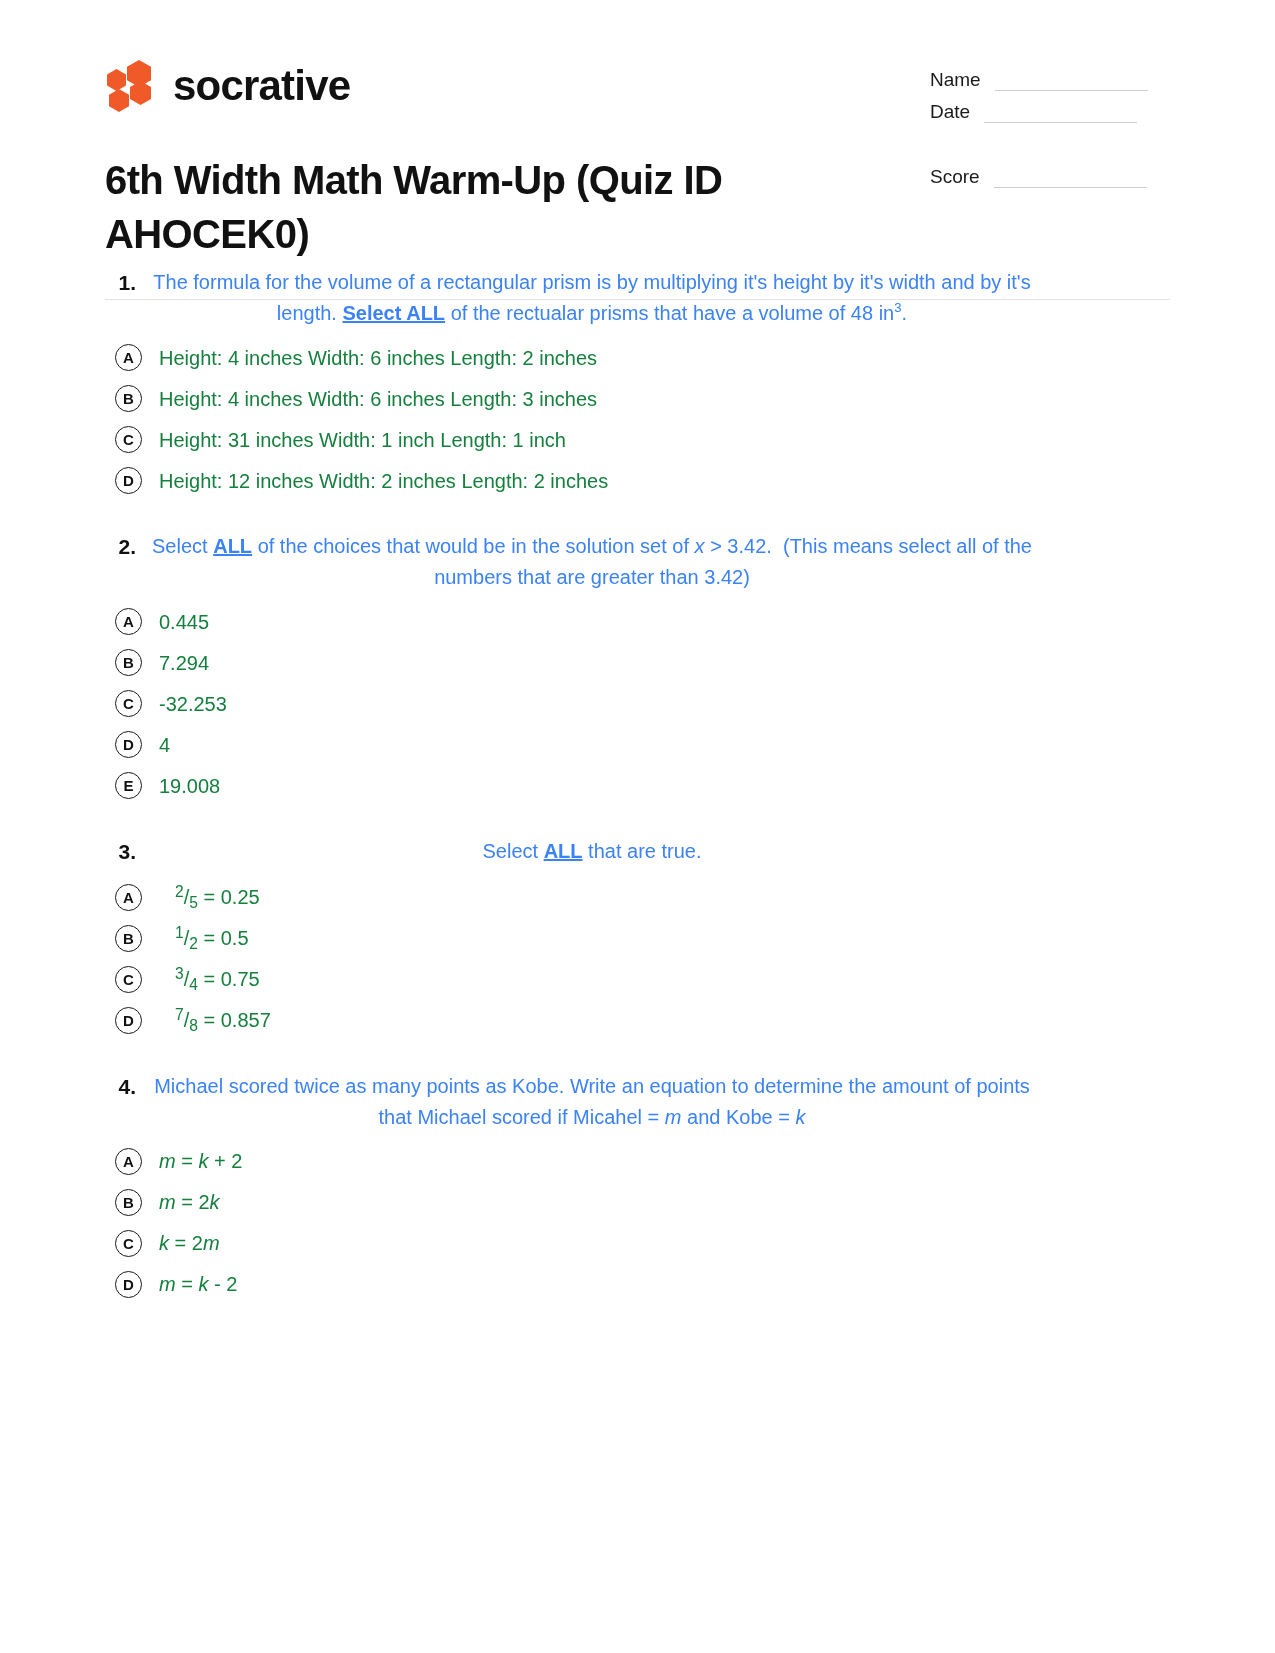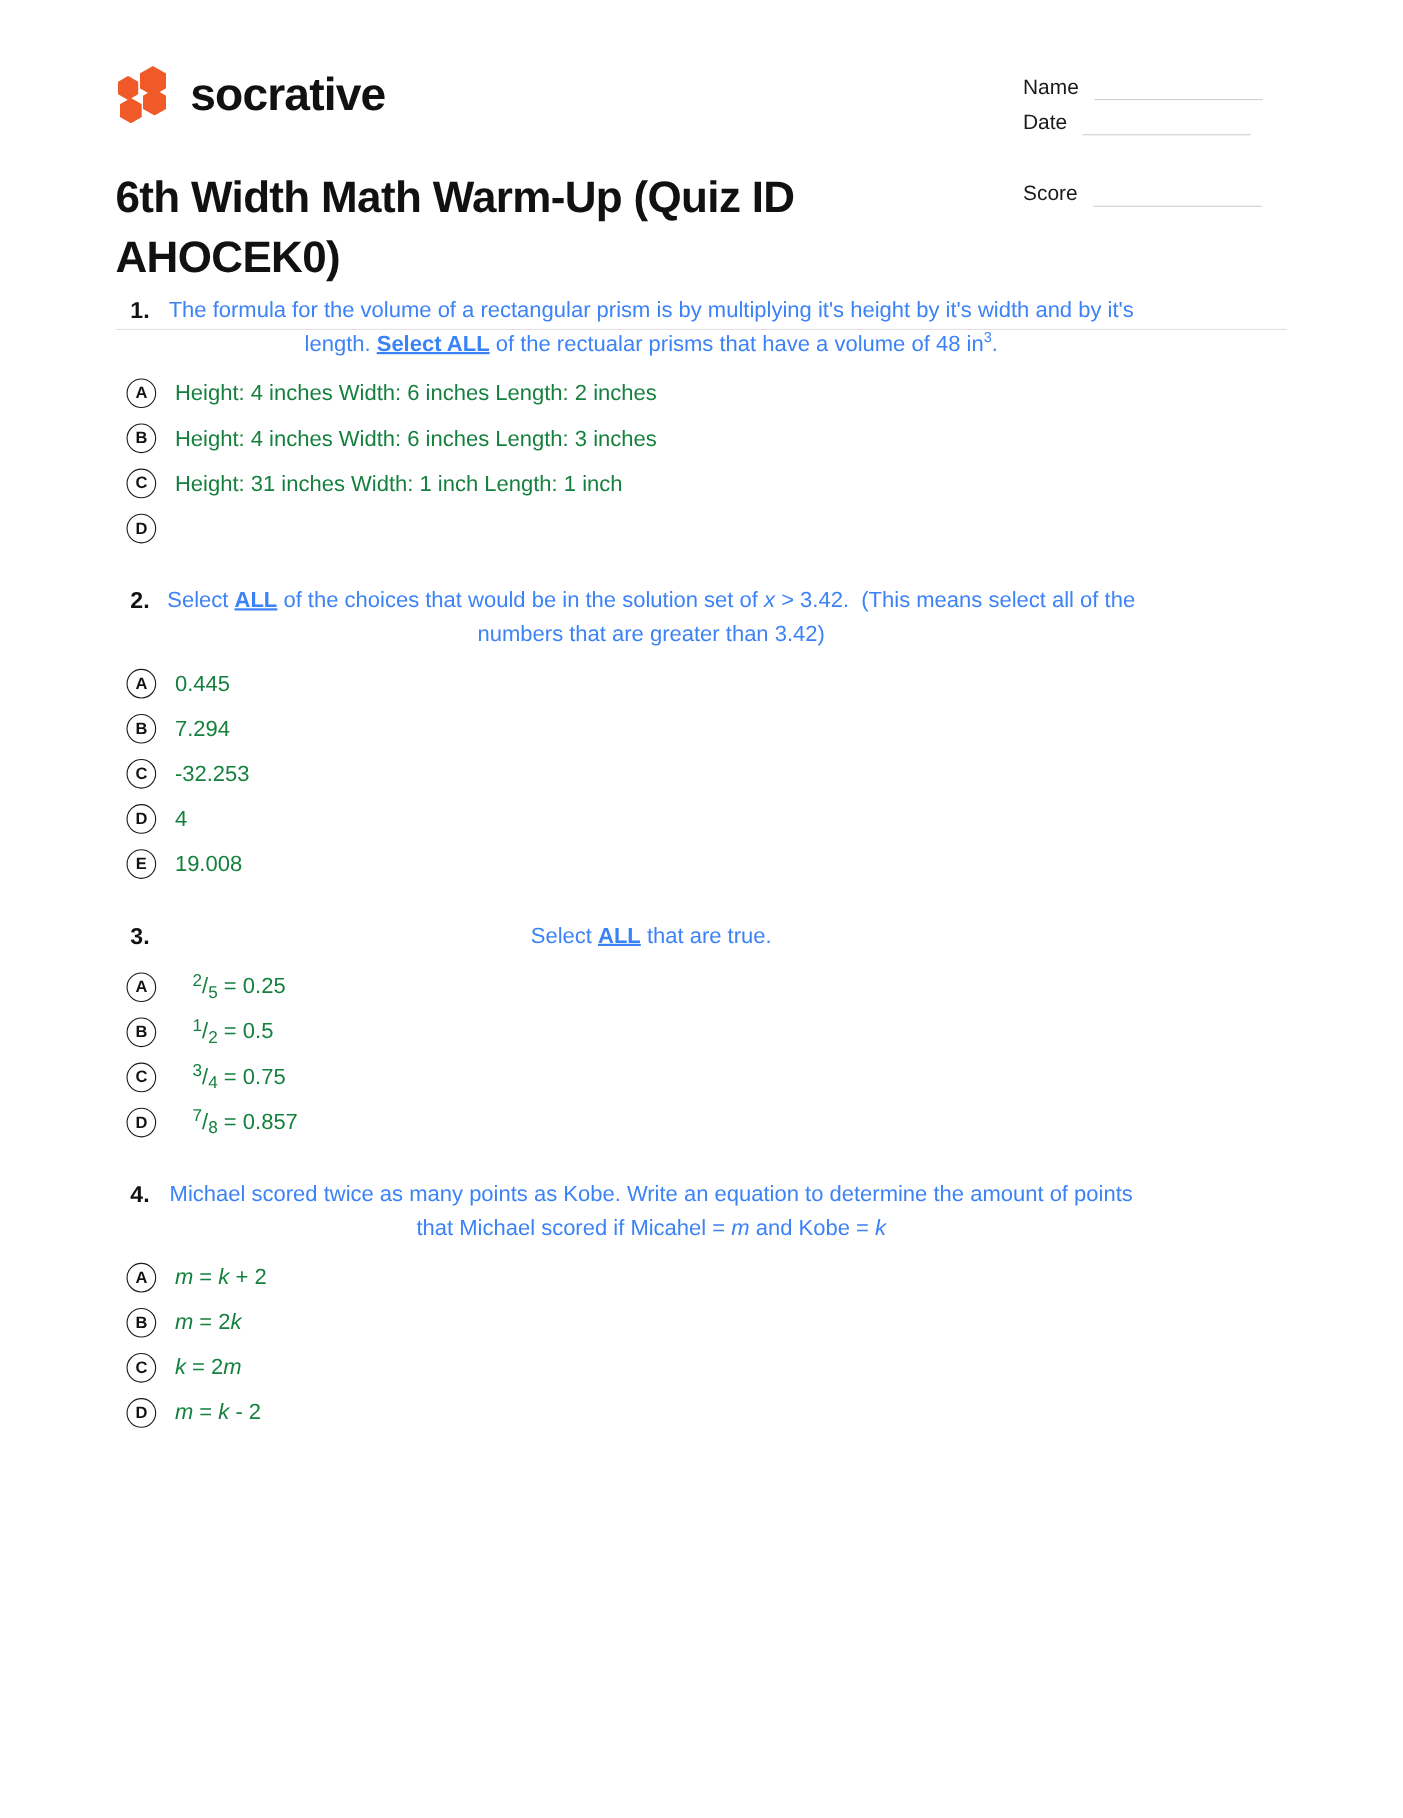--- a/index.html
+++ b/index.html
@@ -256,20 +256,21 @@
           <div class="option">
             <span class="opt-bubble">B</span>
             <span class="opt-text">Height: 4 inches Width: 6 inches Length: 3 inches</span>
           </div>
           <div class="option">
             <span class="opt-bubble">C</span>
             <span class="opt-text">Height: 31 inches Width: 1 inch Length: 1 inch</span>
           </div>
           <div class="option">
             <span class="opt-bubble">D</span>
+            <span class="opt-text">Height: 12 inches Width: 2 inches Length: 2 inches</span>
           </div>
         </div>
       </div>
       <div class="question">
         <div class="q-head">
           <div class="q-num">2.</div>
           <div class="q-text">Select <b>ALL</b> of the choices that would be in the solution set of <i>x</i> &gt; 3.42.&nbsp; (This means select all of the numbers that are greater than 3.42)</div>
         </div>
         <div class="options">
           <div class="option">

